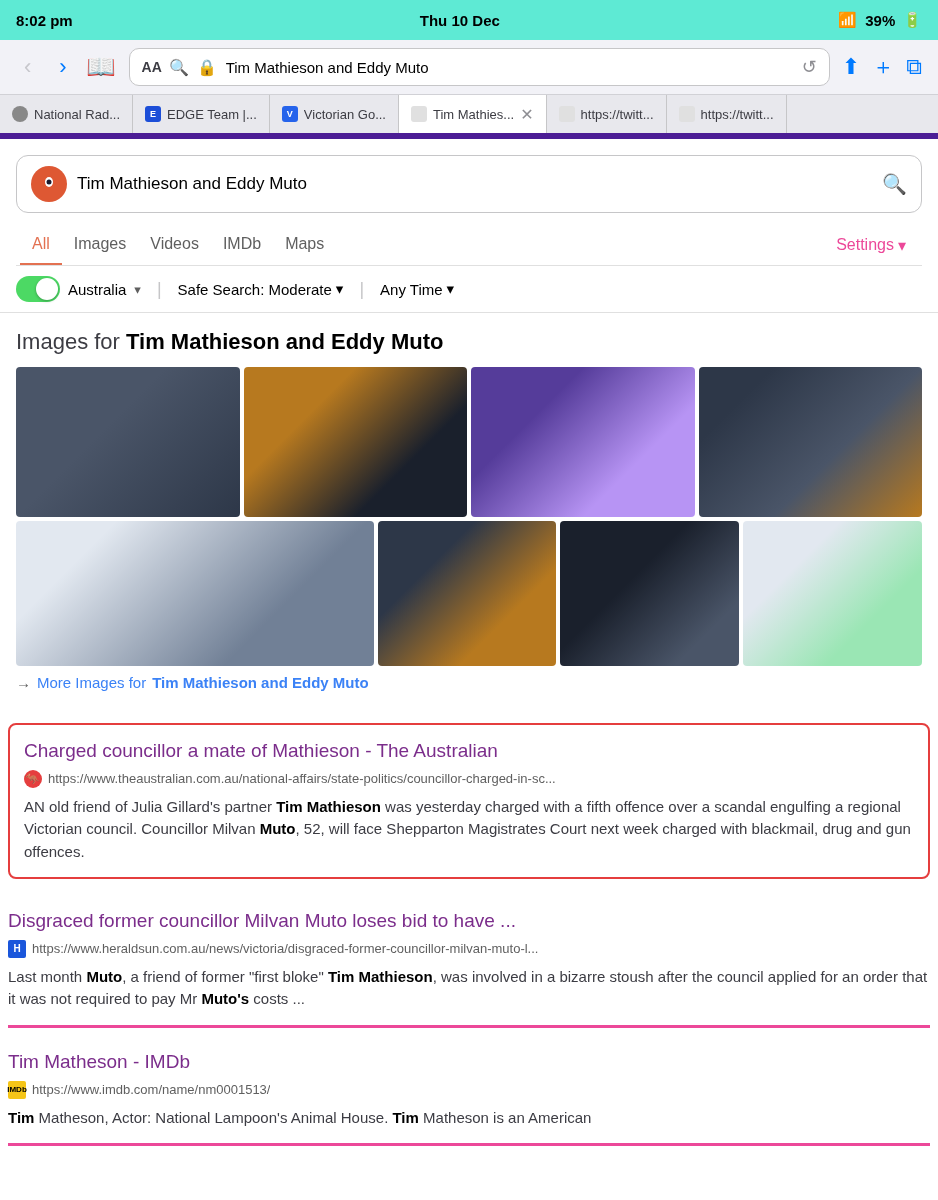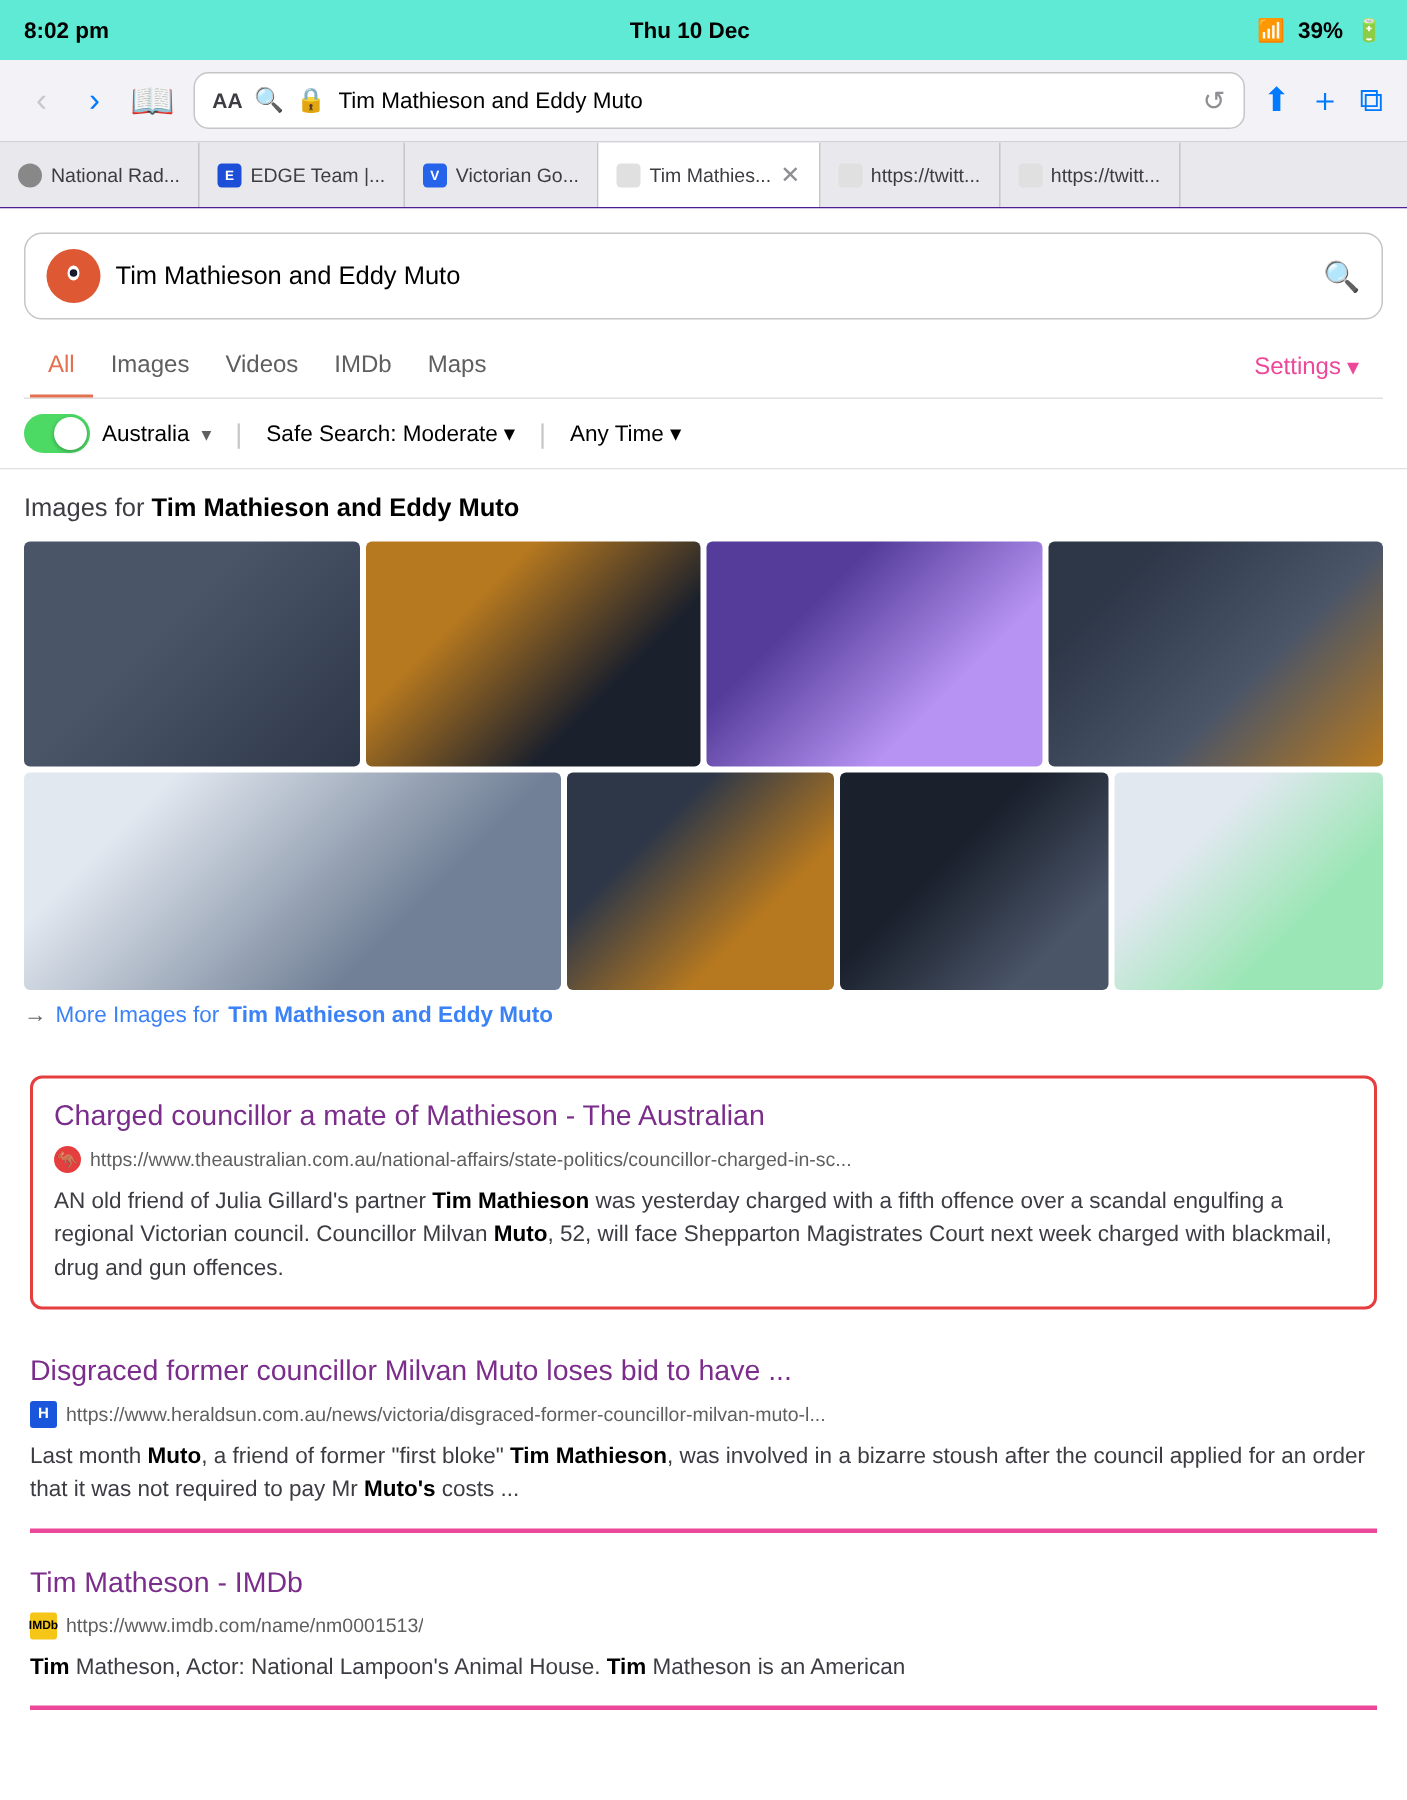--- a/index.html
+++ b/index.html
@@ -29,21 +29,21 @@
       background: #fff; border-radius: 10px; padding: 6px 12px;
       border: 1px solid #c6c6c8; height: 38px;
     }
     .address-text { font-size: 15px; color: #000; flex: 1; }
     .aa-text { font-size: 14px; font-weight: 600; color: #3c3c43; }
     .toolbar-btn { font-size: 22px; color: #007aff; background: none; border: none; cursor: pointer; }
 
     
     .tabs-bar {
       display: flex; align-items: stretch; background: #e8e8ed;
-      border-bottom: 1px solid #4c1d95; overflow-x: auto; height: 44px;
+      border-bottom: 6px solid #4c1d95; overflow-x: auto; height: 44px;
     }
     .tab {
       display: flex; align-items: center; gap: 6px;
       padding: 0 12px; min-width: 120px; max-width: 180px;
       border-right: 1px solid #c6c6c8; font-size: 13px; color: #3c3c43;
       white-space: nowrap; cursor: pointer; position: relative; flex-shrink: 0;
     }
     .tab.active { background: #fff; }
     .tab-favicon { width: 16px; height: 16px; border-radius: 3px; flex-shrink: 0; }
     .tab-label { flex: 1; overflow: hidden; text-overflow: ellipsis; }
@@ -102,21 +102,21 @@
     }
     .filter-label { font-size: 15px; color: #000; }
     .filter-btn {
       display: flex; align-items: center; gap: 4px;
       font-size: 15px; color: #000000; cursor: pointer; border: none; background: none;
     }
     .filter-divider { color: #c6c6c8; font-size: 18px; }
 
     
     .images-section { padding: 16px; background: #fff; }
-    .images-heading { font-size: 17px; color: #3c3c43; margin-bottom: 12px; }
+    .images-heading { font-size: 22px; color: #3c3c43; margin-bottom: 12px; }
     .images-heading strong { color: #000; }
     .images-grid-top {
       display: grid; grid-template-columns: repeat(4, 1fr); gap: 4px; margin-bottom: 4px;
     }
     .images-grid-bottom {
       display: grid; grid-template-columns: 2fr 1fr 1fr 1fr; gap: 4px; margin-bottom: 8px;
     }
     .img-placeholder {
       background: #c0c0c0; border-radius: 4px; overflow: hidden;
       position: relative;
@@ -134,21 +134,21 @@
     .img-7 { background: linear-gradient(135deg, #1a202c 40%, #4a5568 80%); }
     .img-8 { background: linear-gradient(135deg, #e2e8f0 30%, #9ae6b4 70%); }
 
     .more-images-link {
       font-size: 15px; color: #3b82f6; cursor: pointer;
       display: flex; align-items: center; gap: 6px; margin-bottom: 16px;
     }
     .more-images-link .arrow { color: #5f5f5f; }
 
     
-    .results-section { padding: 0 20px; }
+    .results-section { padding: 0 8px; }
 
     
     .result-card-highlighted {
       border: 2px solid #e53e3e; border-radius: 8px;
       padding: 14px; margin-bottom: 16px; background: #fff;
     }
     .result-card { padding: 14px 0; margin-bottom: 8px; border-bottom: 3px solid #ec4899; }
     .result-title {
       font-size: 19px; color: #7b2d8b; text-decoration: none;
       display: block; margin-bottom: 6px; line-height: 1.3; cursor: pointer;

